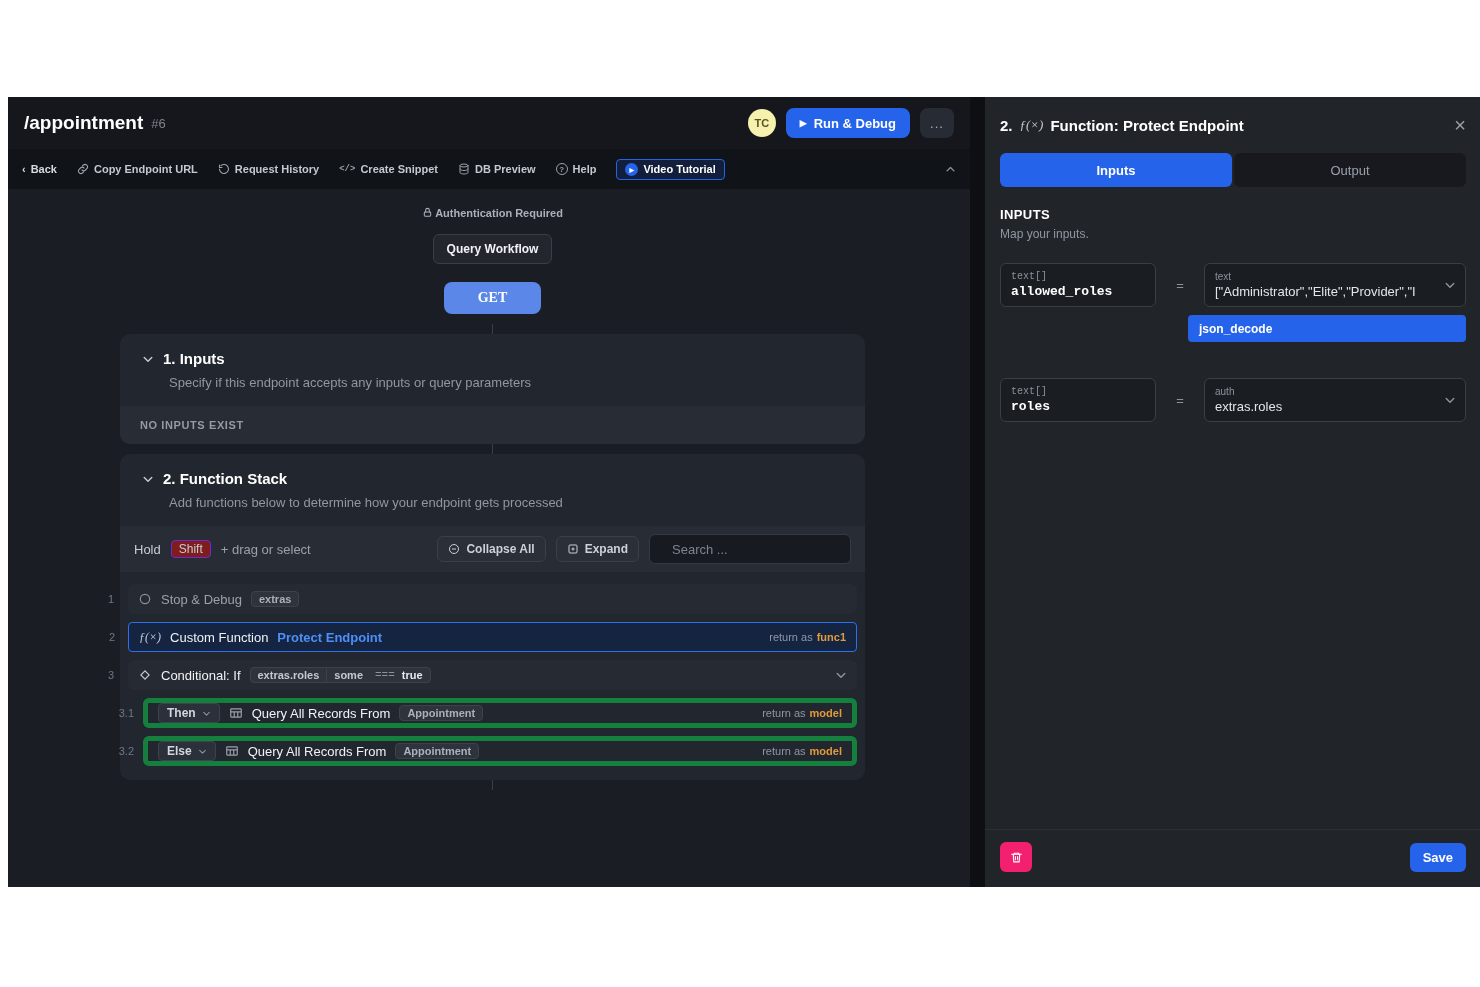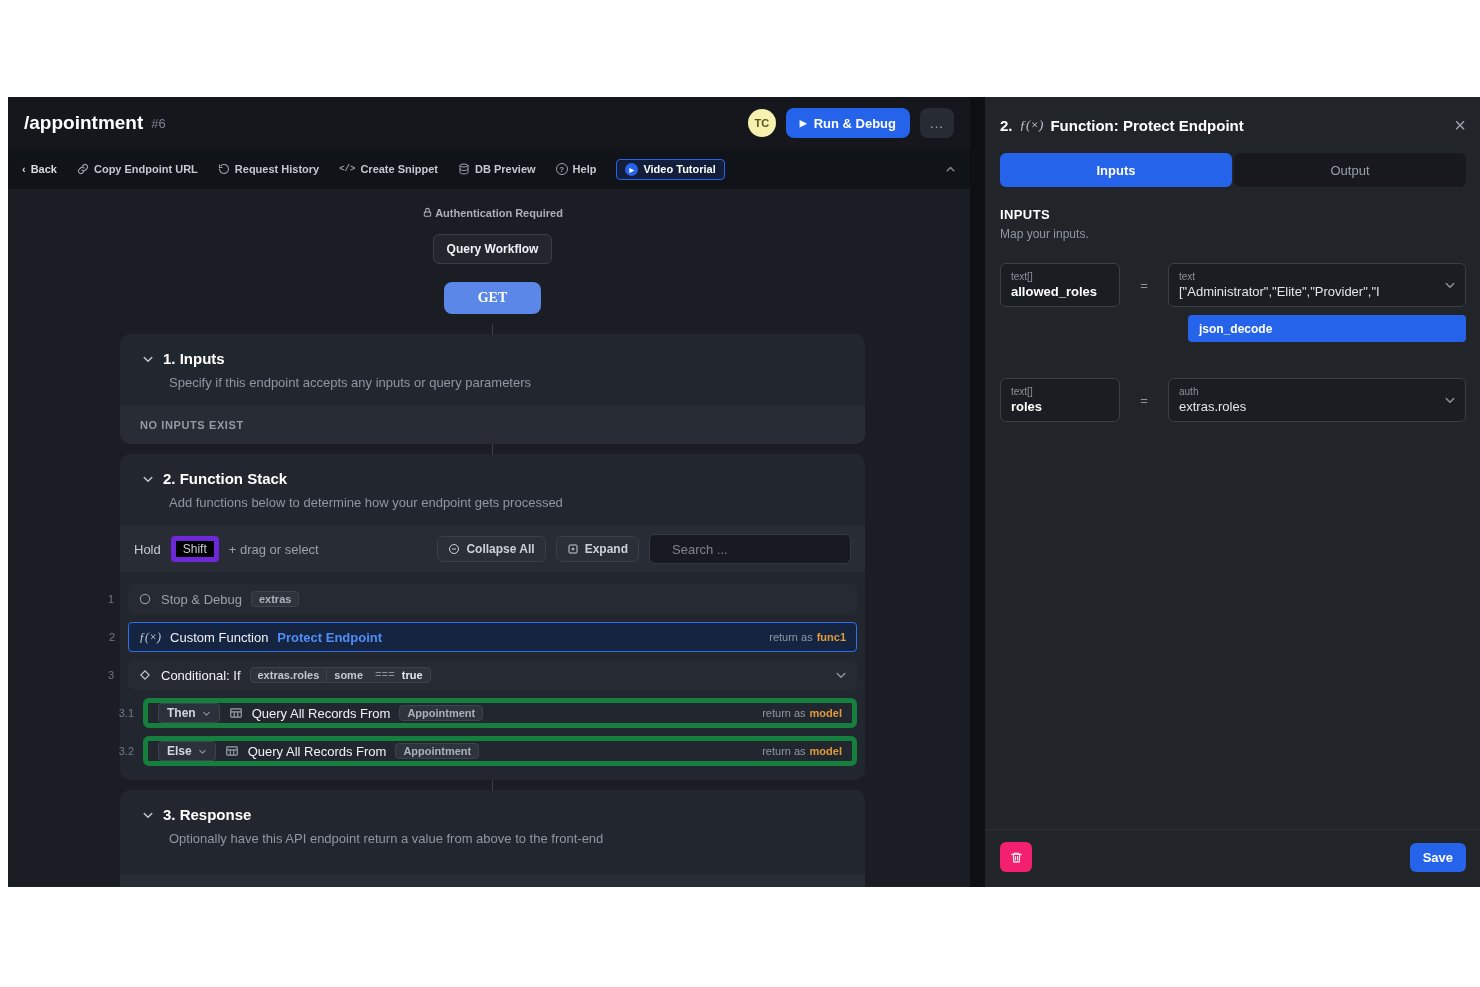--- a/index.html
+++ b/index.html
@@ -41,21 +41,21 @@
   .card-title { color:#ffffff; font-size:15px; font-weight:bold; }
   .card-sub { padding:4px 20px 16px 49px; color:#8f97a3; font-size:13px; }
   .chev { flex:none; }
   .sec-chev { color:#c3c9d2; display:flex; margin-left:2px; }
 
   .strip { background:#282c34; padding:10px 20px; display:flex; align-items:center; }
   .empty-strip { margin:0 0 0 0; border-radius:0 0 10px 10px; color:#949ba6; font-size:11px; font-weight:bold; letter-spacing:.6px; padding:13px 20px; }
 
   .fs-toolbar { background:#282c34; padding:8px 14px; display:flex; align-items:center; gap:10px; }
   .hold-pre { color:#c7ccd4; font-size:13px; }
-  .kbd { background:#000000; border:5px solid #6d28d9; border-radius:4px; padding:1px 7px; color:#c7ccd4; font-size:12px; }
+  .kbd { background:#7f1d1d; border:1px solid #6d28d9; border-radius:4px; padding:1px 7px; color:#c7ccd4; font-size:12px; }
   .hold-post { color:#9aa1ab; font-size:13px; }
   .fs-actions { margin-left:auto; display:flex; align-items:center; gap:10px; }
   .fs-btn { display:flex; align-items:center; gap:6px; background:#2b2f38; border:1px solid #3a3f48; border-radius:6px; padding:5px 10px; color:#ccd1d8; font-size:12px; font-weight:bold; cursor:pointer; font-family:inherit; }
   .fs-search { width:202px; height:30px; background:#171a20; border:1px solid #343945; border-radius:6px; padding:0 22px; color:#d7dbe1; font-size:13px; font-family:inherit; }
   .fs-search::placeholder { color:#7d848f; }
 
   .rows { padding:12px 8px 14px 8px; display:flex; flex-direction:column; gap:8px; }
   .frow { position:relative; height:30px; display:flex; align-items:center; gap:9px; padding:0 10px; border-radius:6px; }
   .rownum { position:absolute; left:-44px; width:30px; text-align:right; color:#707786; font-size:11px; }
   .row-muted { background:#262a32; }
@@ -99,21 +99,21 @@
   .rp-tab { flex:1; height:34px; display:flex; align-items:center; justify-content:center; font-size:13px; border-radius:6px; cursor:pointer; }
   .rp-tab-active { background:#2563eb; color:#ffffff; font-weight:bold; }
   .rp-tab-idle { background:#17191e; color:#9aa1ab; }
 
   .rp-body { flex:1; padding:20px 14px 0 15px; overflow:hidden; }
   .rp-h { color:#ffffff; font-size:13px; font-weight:bold; letter-spacing:.4px; }
   .rp-sub { color:#8f97a3; font-size:12px; margin-top:5px; }
 
   .field-row { display:flex; align-items:stretch; margin-top:22px; }
   .fbox { background:#1a1d22; border:1px solid #3a3e46; border-radius:6px; padding:7px 10px; display:flex; flex-direction:column; justify-content:center; gap:2px; cursor:pointer; }
-  .fbox-left { width:120px; flex:none; }
+  .fbox-left { width:156px; flex:none;font-family:Liberation Mono, monospace; }
   .fbox-right { flex:1; position:relative; padding-right:28px; }
   .ftype { color:#8b929c; font-size:10px; }
   .fname { color:#ffffff; font-size:13px; font-weight:bold; }
   .fval { color:#e2e5ea; font-size:13px; white-space:nowrap; overflow:hidden; }
   .feq { width:48px; flex:none; display:flex; align-items:center; justify-content:center; color:#8b929c; font-size:13px; }
   .fbox-chev { position:absolute; right:9px; top:50%; transform:translateY(-50%); color:#8b929c; display:flex; }
   .filter-chip { margin:8px 0 0 188px; height:27px; background:#2563eb; border-radius:4px; color:#ffffff; font-size:12px; font-weight:bold; display:flex; align-items:center; padding:0 11px; cursor:pointer; }
   .field-row.second { margin-top:36px; }
 
   .rp-footer { flex:none; display:flex; align-items:center; justify-content:space-between; padding:12px 14px 15px 15px; border-top:1px solid rgba(255,255,255,.05); }
@@ -336,35 +336,20 @@
                 <span class="ret-pre">return as</span>
                 <span class="ret-val">model</span>
               </span>
             </div>
 
           </div>
         </div>
 
         <div class="connector"></div>
 
-        <div class="card" style="margin-top:0;">
-          <div class="card-head">
-            <span class="sec-chev">
-              <svg class="chev" width="12" height="12" viewBox="0 0 16 16">
-                  <path d="M3 6l5 5 5-5" fill="none" stroke="currentColor" stroke-width="2" stroke-linecap="round" stroke-linejoin="round"></path>
-                </svg>
-            </span>
-            <span class="card-title">3. Response</span>
-          </div>
-          <div class="card-sub">Optionally have this API endpoint return a value from above to the front-end</div>
-          <div class="resp-strip">
-            <span class="resp-return">RETURN</span>
-            <span class="resp-as">AS...</span>
-          </div>
-        </div>
 
       </div>
     </div>
   </div>
 
   <div class="divider-strip"></div>
 
   <div class="right-panel">
 
     <div class="rp-header">

